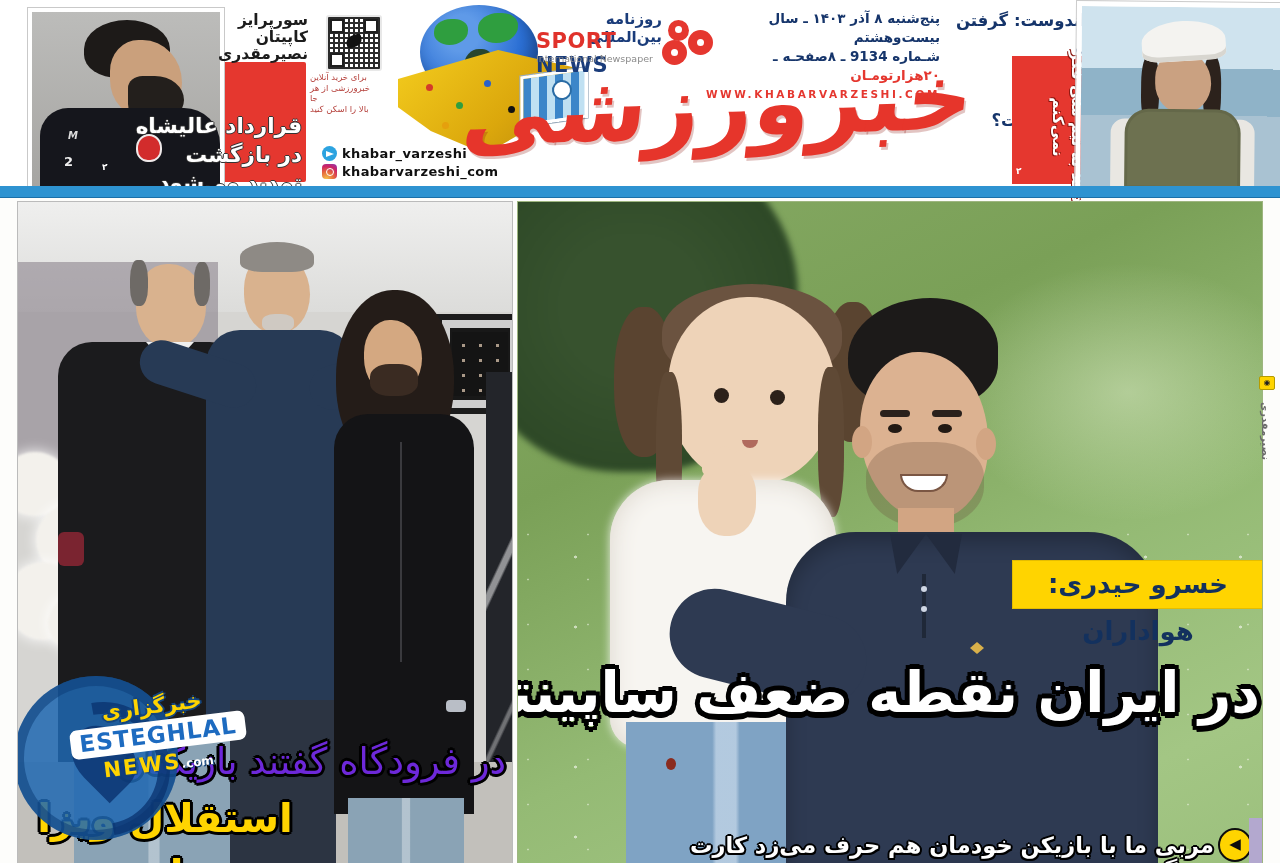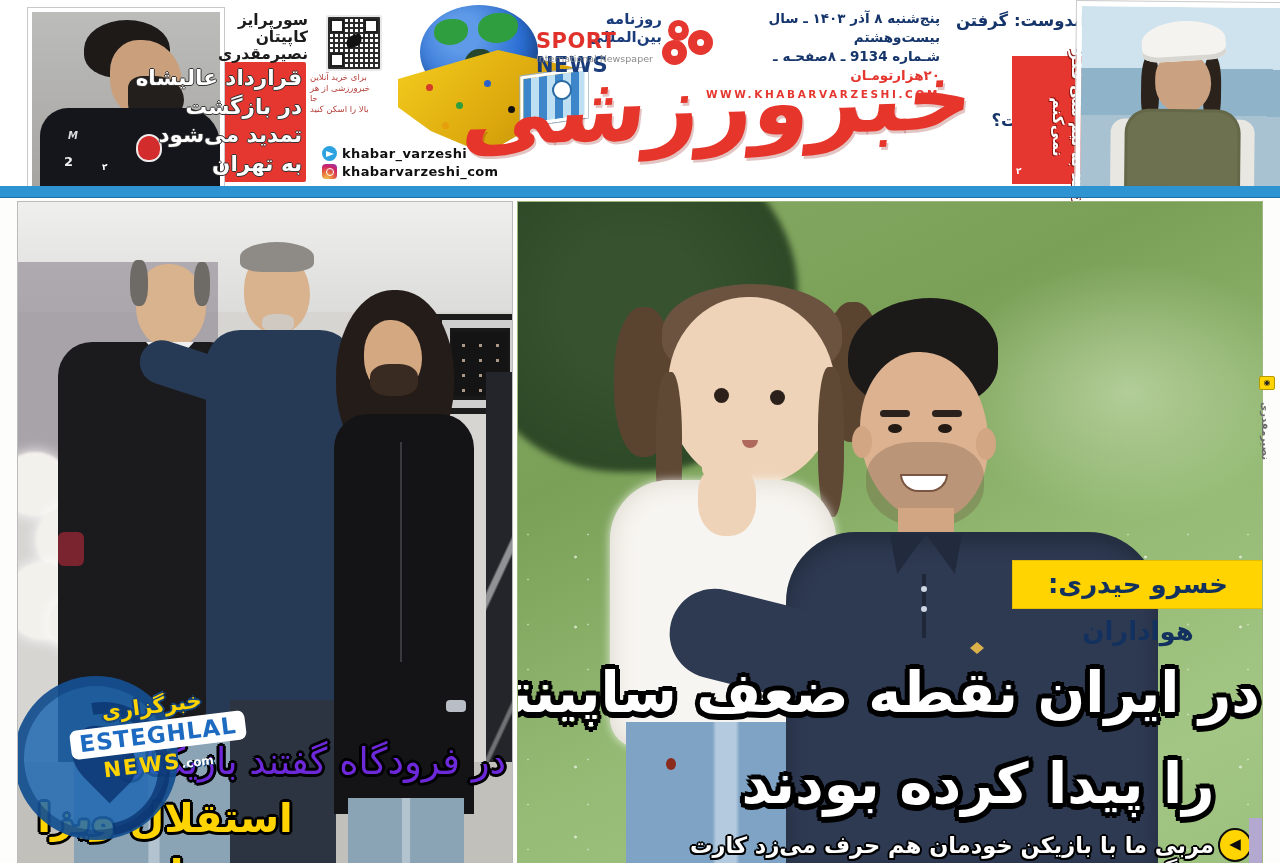--- a/index.html
+++ b/index.html
@@ -3,21 +3,21 @@
 <meta charset="utf-8">
 <style>
   html,body{margin:0;padding:0;background:#ffffff;}
   .page{position:relative;width:1280px;height:863px;overflow:hidden;background:#fdfdfb;
         font-family:"DejaVu Sans",sans-serif;}
   .abs{position:absolute;}
   .rtl{direction:rtl;}
   .c{border-radius:50%;}
 
   
-  .o-thin{text-shadow:1px 0 0 #333,-1px 0 0 #333,0 1px 0 #333,0 -1px 0 #333;}
+  .o-thin{text-shadow:1px 0 0 #333,-1px 0 0 #333,0 1px 0 #333,0 -1px 0 #333;margin-top:48px;}
   .o-b2{text-shadow:2px 0 0 #000,-2px 0 0 #000,0 2px 0 #000,0 -2px 0 #000,
         1.5px 1.5px 0 #000,-1.5px 1.5px 0 #000,1.5px -1.5px 0 #000,-1.5px -1.5px 0 #000;}
   .o-b3{text-shadow:3px 0 0 #000,-3px 0 0 #000,0 3px 0 #000,0 -3px 0 #000,
         2px 2px 0 #000,-2px 2px 0 #000,2px -2px 0 #000,-2px -2px 0 #000;}
   .o-b5{text-shadow:5px 0 0 #000,-5px 0 0 #000,0 5px 0 #000,0 -5px 0 #000,
         4px 4px 0 #000,-4px 4px 0 #000,4px -4px 0 #000,-4px -4px 0 #000,
         0 6px 0 #000,0 -3px 0 #000;}
 
   
   .masthead{position:absolute;left:0;top:0;width:1280px;height:186px;background:#fff;}
@@ -453,21 +453,20 @@
       <div class="abs m-collar-r"></div>
       <div class="abs m-placket"></div>
       <span class="m-button" style="left:403px;top:384px"></span>
       <span class="m-button" style="left:403px;top:404px"></span>
       <span class="abs m-emblem"></span>
       <div class="abs m-arm"></div>
     </div>
 
     <div class="rs-kbox rs-kbox1 rtl">خسرو حیدری: هواداران</div>
     <div class="abs rs-head1 rtl o-b5">در ایران نقطه ضعف ساپینتو</div>
-    <div class="abs rs-head2 rtl o-b5">را پیدا کرده بودند</div>
     <div class="abs rs-sub rtl o-b2">مربی ما با بازیکن خودمان هم حرف می‌زد کارت می‌گرفت</div>
     <div class="abs rs-arrow">◀</div>
     <div class="abs rs-lav"></div>
   </figure>
 
   <div class="abs credit-cam">◉</div>
   <div class="abs credit-name rtl">نصیرمقدری</div>
 
 </div>
 

